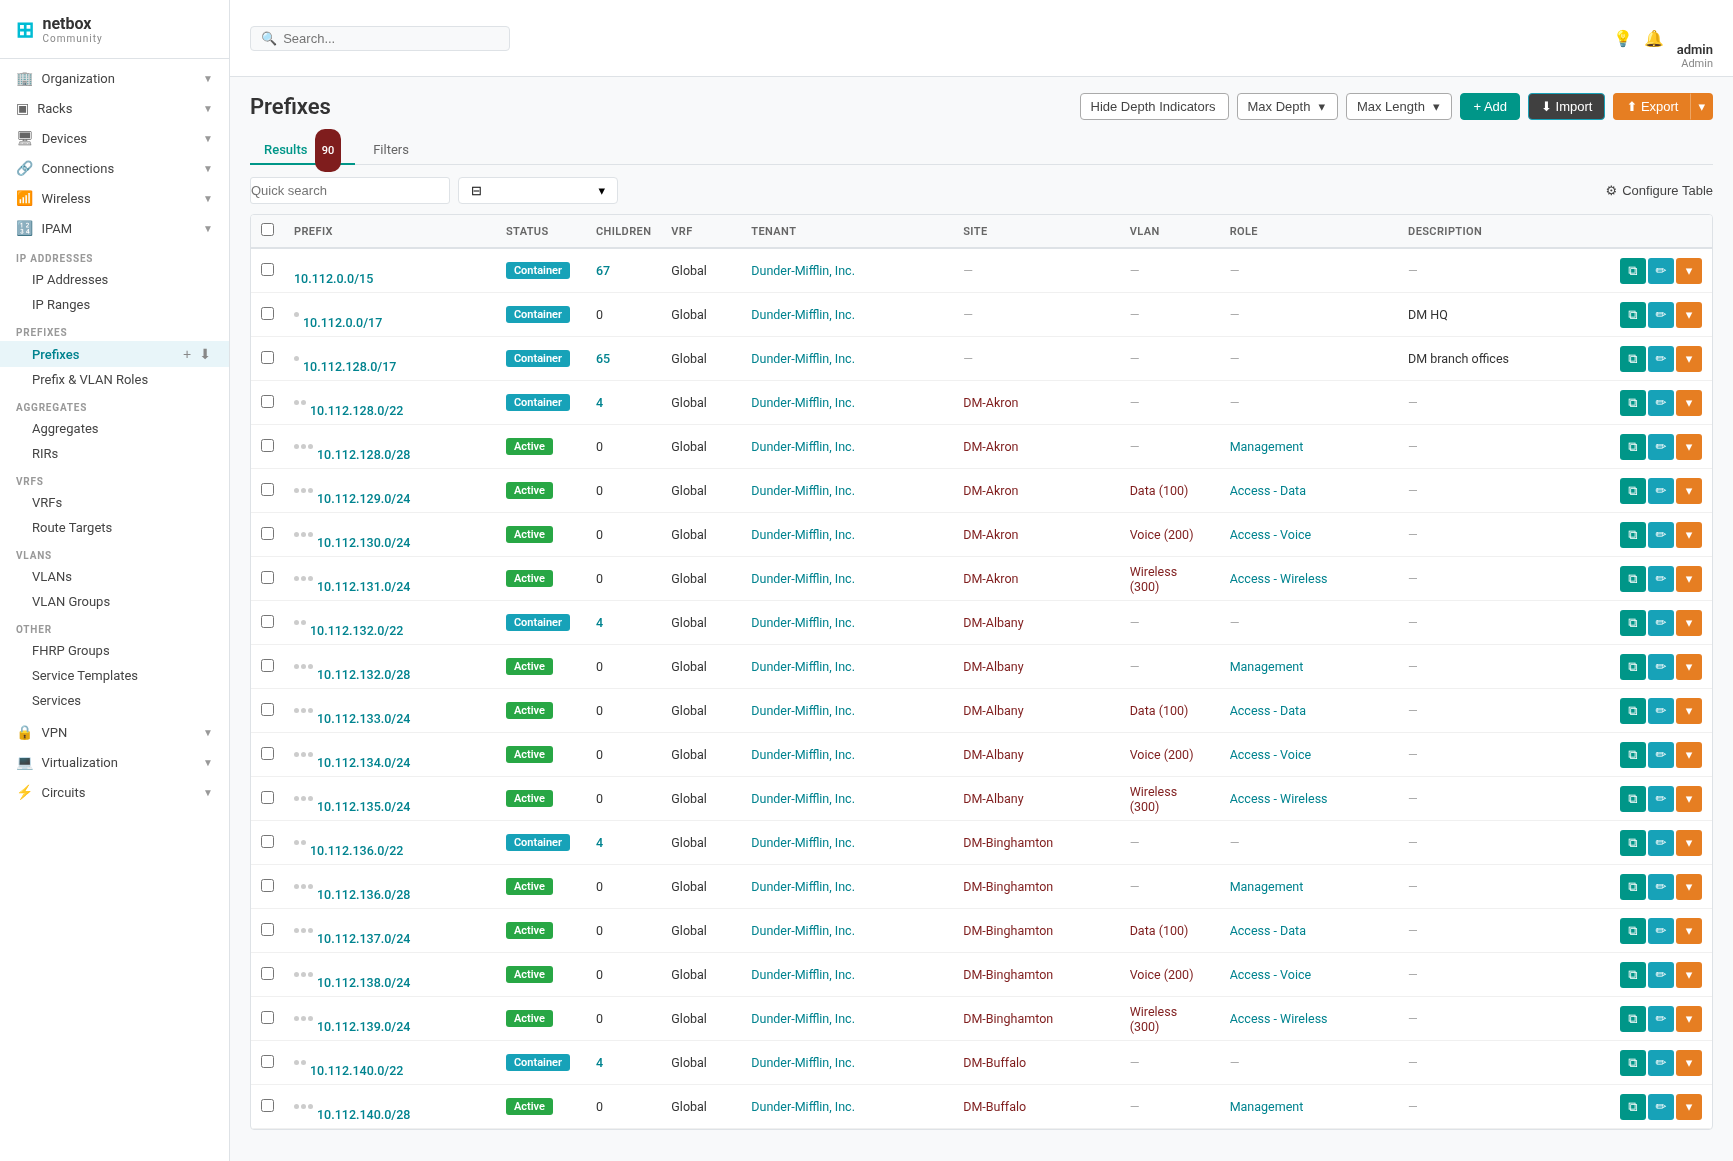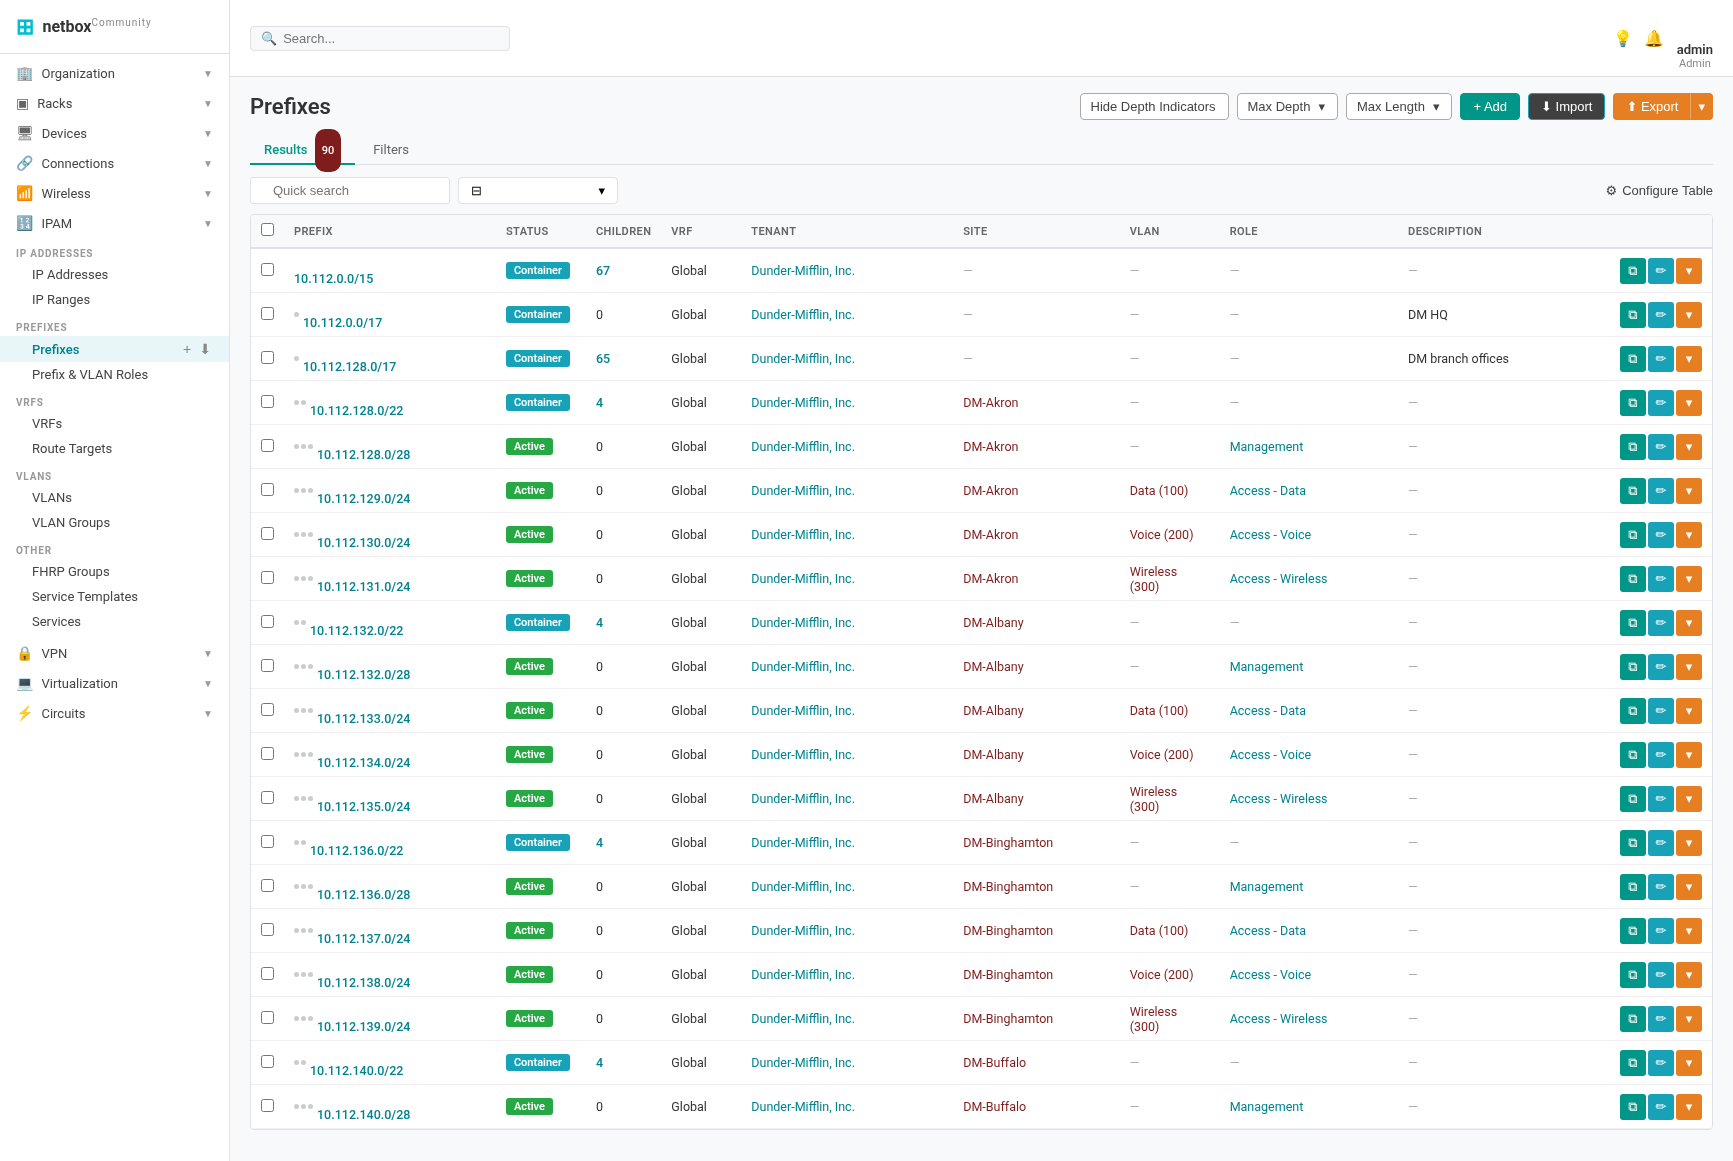--- a/index.html
+++ b/index.html
@@ -2,21 +2,21 @@
 <html><head>
   <meta charset="utf-8">
   <style>
     * { box-sizing: border-box; margin: 0; padding: 0; }
     body { font-family: -apple-system, BlinkMacSystemFont, 'Segoe UI', Roboto, sans-serif; font-size: 13px; background: #f8f9fa; color: #333; display: flex; height: 100vh; overflow: hidden; }
 
     
     #sidebar { width: 230px; min-width: 230px; background: #fff; border-right: 1px solid #dee2e6; overflow-y: auto; display: flex; flex-direction: column; }
     .sidebar-logo { padding: 14px 16px; display: flex; align-items: center; gap: 8px; border-bottom: 1px solid #dee2e6; }
     .logo-icon { color: #00bcd4; font-size: 22px; font-weight: bold; }
-    .logo-text { display: flex; flex-direction: row; }
+    .logo-text { display: flex; flex-direction: column; }
     .logo-main { font-size: 16px; font-weight: 700; color: #333; }
     .logo-sub { font-size: 10px; color: #888; letter-spacing: 1px; }
 
     .nav-item { display: flex; align-items: center; justify-content: space-between; padding: 7px 16px; cursor: pointer; color: #444; font-size: 13px; }
     .nav-item .nav-label { display: flex; align-items: center; gap: 8px; }
     .nav-item .nav-icon { font-size: 14px; color: #666; }
     .nav-chevron { color: #999; font-size: 10px; }
 
     .sidebar-section { margin-top: 4px; }
     .sidebar-section-title { padding: 6px 16px 3px; font-size: 10px; font-weight: 700; color: #999; letter-spacing: 0.8px; text-transform: uppercase; }
@@ -28,21 +28,21 @@
 
     
     #main { flex: 1; display: flex; flex-direction: column; overflow: hidden; }
 
     
     .topbar { background: #fff; border-bottom: 1px solid #dee2e6; padding: 6px 20px; display: flex; align-items: center; justify-content: space-between; min-height: 48px; }
     .topbar-search { display: flex; align-items: center; background: #f8f9fa; border: 1px solid #dee2e6; border-radius: 4px; padding: 4px 10px; gap: 6px; width: 260px; }
     .topbar-search input { border: none; background: none; font-size: 13px; outline: none; width: 100%; }
     .topbar-right { display: flex; align-items: center; gap: 12px; }
     .topbar-icon { color: #666; font-size: 16px; cursor: pointer; }
-    .topbar-user { display: flex; flex-direction: column; align-items: center; margin-top: 36px; }
+    .topbar-user { display: flex; flex-direction: column; align-items: flex-end; margin-top: 36px; }
     .topbar-username { font-weight: 600; font-size: 13px; }
     .topbar-role { font-size: 11px; color: #888; }
 
     
     .content { flex: 1; overflow-y: auto; padding: 16px 20px; }
 
     
     .page-header { display: flex; align-items: center; justify-content: space-between; margin-bottom: 16px; }
     .page-title { font-size: 22px; font-weight: 600; color: #333; }
     .page-actions { display: flex; align-items: center; gap: 8px; }
@@ -57,21 +57,21 @@
 
     
     .tabs-row { display: flex; align-items: center; gap: 4px; margin-bottom: 12px; border-bottom: 1px solid #dee2e6; padding-bottom: 0; }
     .tab { padding: 6px 14px; cursor: pointer; font-size: 13px; color: #666; border-bottom: 2px solid transparent; margin-bottom: -1px; }
     .tab.active { color: #009688; border-bottom-color: #009688; font-weight: 500; }
     .tab-badge { background: #7f1d1d; color: #fff; border-radius: 10px; padding: 15px 7px; font-size: 11px; margin-left: 4px; }
 
     
     .table-controls { display: flex; align-items: center; justify-content: space-between; margin-bottom: 10px; }
     .table-controls-left { display: flex; align-items: center; gap: 8px; }
-    .quick-search { padding: 5px 22px; border: 1px solid #dee2e6; border-radius: 3px; font-size: 13px; width: 200px; background: #fff; }
+    .quick-search { padding: 5px 0; border: 1px solid #dee2e6; border-radius: 3px; font-size: 13px; width: 200px; background: #fff; }
     .filter-btn { display: flex; align-items: center; gap: 4px; padding: 5px 12px; border: 1px solid #dee2e6; border-radius: 4px; background: #fff; cursor: pointer; font-size: 13px; min-width: 160px; justify-content: space-between; }
     .configure-table-btn { display: flex; align-items: center; gap: 5px; background: none; border: none; cursor: pointer; font-size: 13px; color: #444; }
 
     
     .table-wrapper { background: #fff; border: 1px solid #dee2e6; border-radius: 4px; overflow: hidden; }
     table { width: 100%; border-collapse: collapse; font-size: 12.5px; }
     th { background: #f8f9fa; padding: 8px 10px; text-align: left; font-weight: 600; font-size: 11px; color: #666; text-transform: uppercase; letter-spacing: 0.4px; border-bottom: 2px solid #dee2e6; white-space: nowrap; }
     td { padding: 6px 10px; border-bottom: 1px solid #f0f0f0; vertical-align: middle; }
     .col-check { width: 30px; }
     .col-prefix { min-width: 140px; }
@@ -183,20 +183,29 @@
         <button class="sub-action-btn">+</button>
         <button class="sub-action-btn">⬇</button>
       </span>
     </div>
     <div class="nav-sub-item">
         <span>Prefix &amp; VLAN Roles</span>
       </div>
   </div>
 
 
+  <div class="sidebar-section">
+    <div class="sidebar-section-title">AGGREGATES</div>
+    <div class="nav-sub-item">
+        <span>Aggregates</span>
+      </div>
+    <div class="nav-sub-item">
+        <span>RIRs</span>
+      </div>
+  </div>
 
   <div class="sidebar-section">
     <div class="sidebar-section-title">VRFS</div>
     <div class="nav-sub-item">
         <span>VRFs</span>
       </div>
     <div class="nav-sub-item">
         <span>Route Targets</span>
       </div>
   </div>

